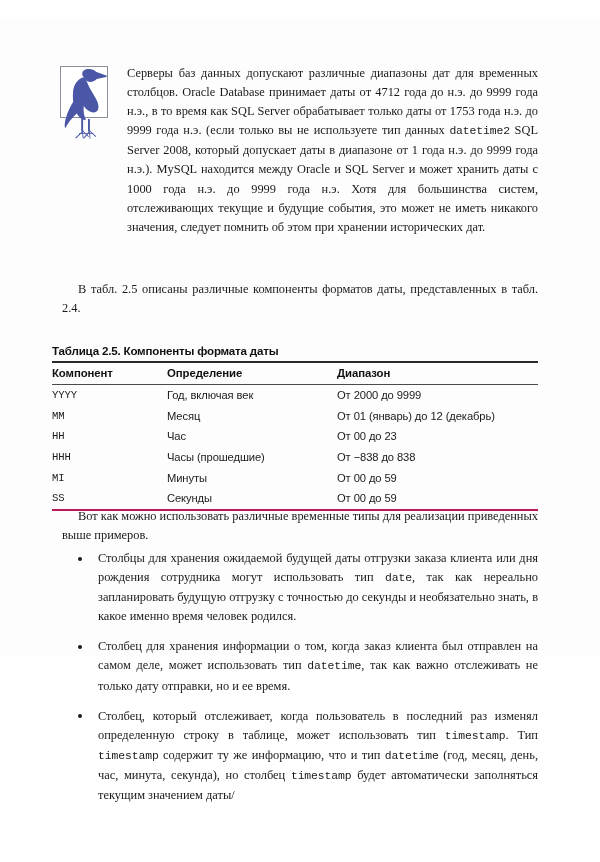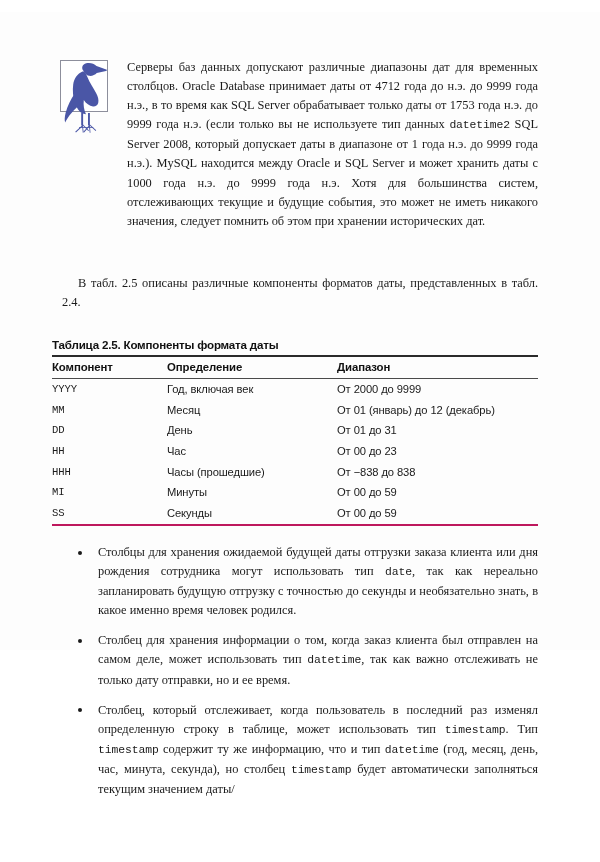--- a/index.html
+++ b/index.html
@@ -12,21 +12,21 @@
     width: 600px;
     height: 862px;
     position: relative;
     font-family: "Liberation Serif", "DejaVu Serif", serif;
     color: #1a1a1a;
     overflow: hidden;
   }
 
   .page {
     position: absolute;
-    left: 0; top: 12px;
+    left: 0; top: 18px;
     width: 600px;
     height: 638px;
     background: #fdfdfd;
   }
 
   
   .note-block {
     position: absolute;
     left: 60px;
     top: 46px;
@@ -285,25 +285,20 @@
           <td class="cell-mono">YYYY</td>
           <td>Год, включая век</td>
           <td>От 2000 до 9999</td>
         </tr>
         <tr>
           <td class="cell-mono">MM</td>
           <td>Месяц</td>
           <td>От 01 (январь) до 12 (декабрь)</td>
         </tr>
         <tr>
-          <td class="cell-mono">DD</td>
-          <td>День</td>
-          <td>От 01 до 31</td>
-        </tr>
-        <tr>
           <td class="cell-mono">HH</td>
           <td>Час</td>
           <td>От 00 до 23</td>
         </tr>
         <tr>
           <td class="cell-mono">HHH</td>
           <td>Часы (прошедшие)</td>
           <td>От −838 до 838</td>
         </tr>
         <tr>
@@ -313,20 +308,23 @@
         </tr>
         <tr>
           <td class="cell-mono">SS</td>
           <td>Секунды</td>
           <td>От 00 до 59</td>
         </tr>
       </tbody>
     </table>
   </div>
 
+  <div class="body-para" id="para-howto">
+    <p class="indent">Вот как можно использовать различные временные типы для реализации приведенных выше примеров.</p>
+  </div>
 
   <div class="bullets">
 
     <div class="bullet-item">
       <span class="bullet-dot"></span>
       <span>Столбцы для хранения ожидаемой будущей даты отгрузки заказа клиента или дня рождения сотрудника могут использовать тип </span><code class="mono">date</code><span>, так как нереально запланировать будущую отгрузку с точностью до секунды и необязательно знать, в какое именно время человек родился.</span>
     </div>
 
     <div class="bullet-item">
       <span class="bullet-dot"></span>

